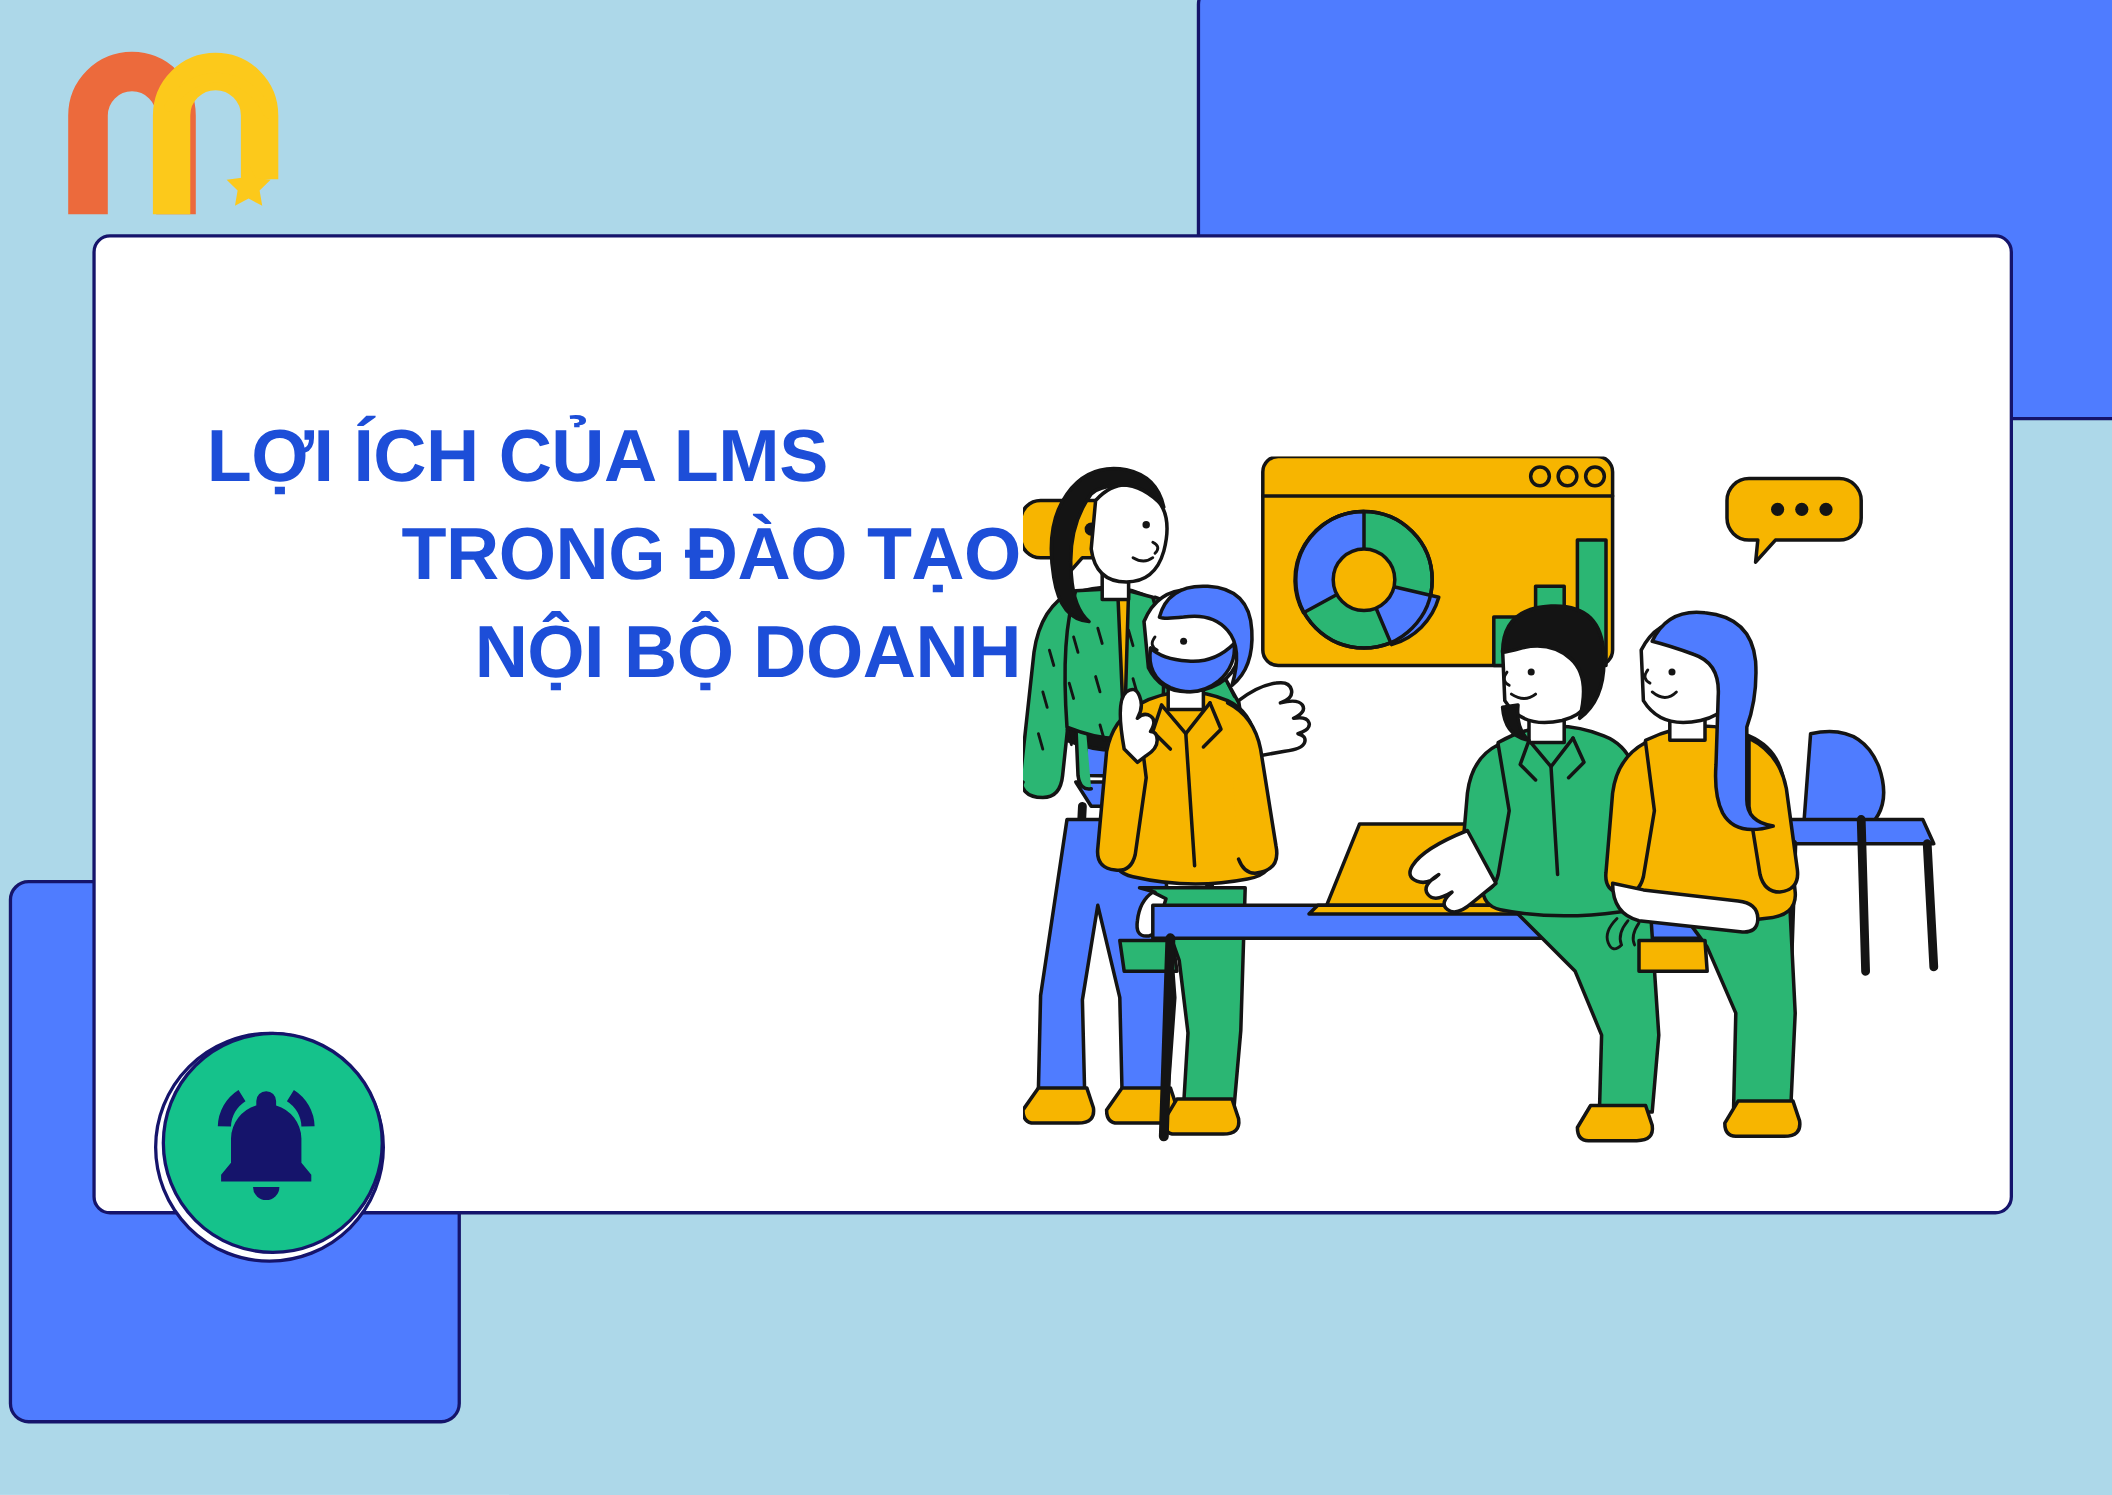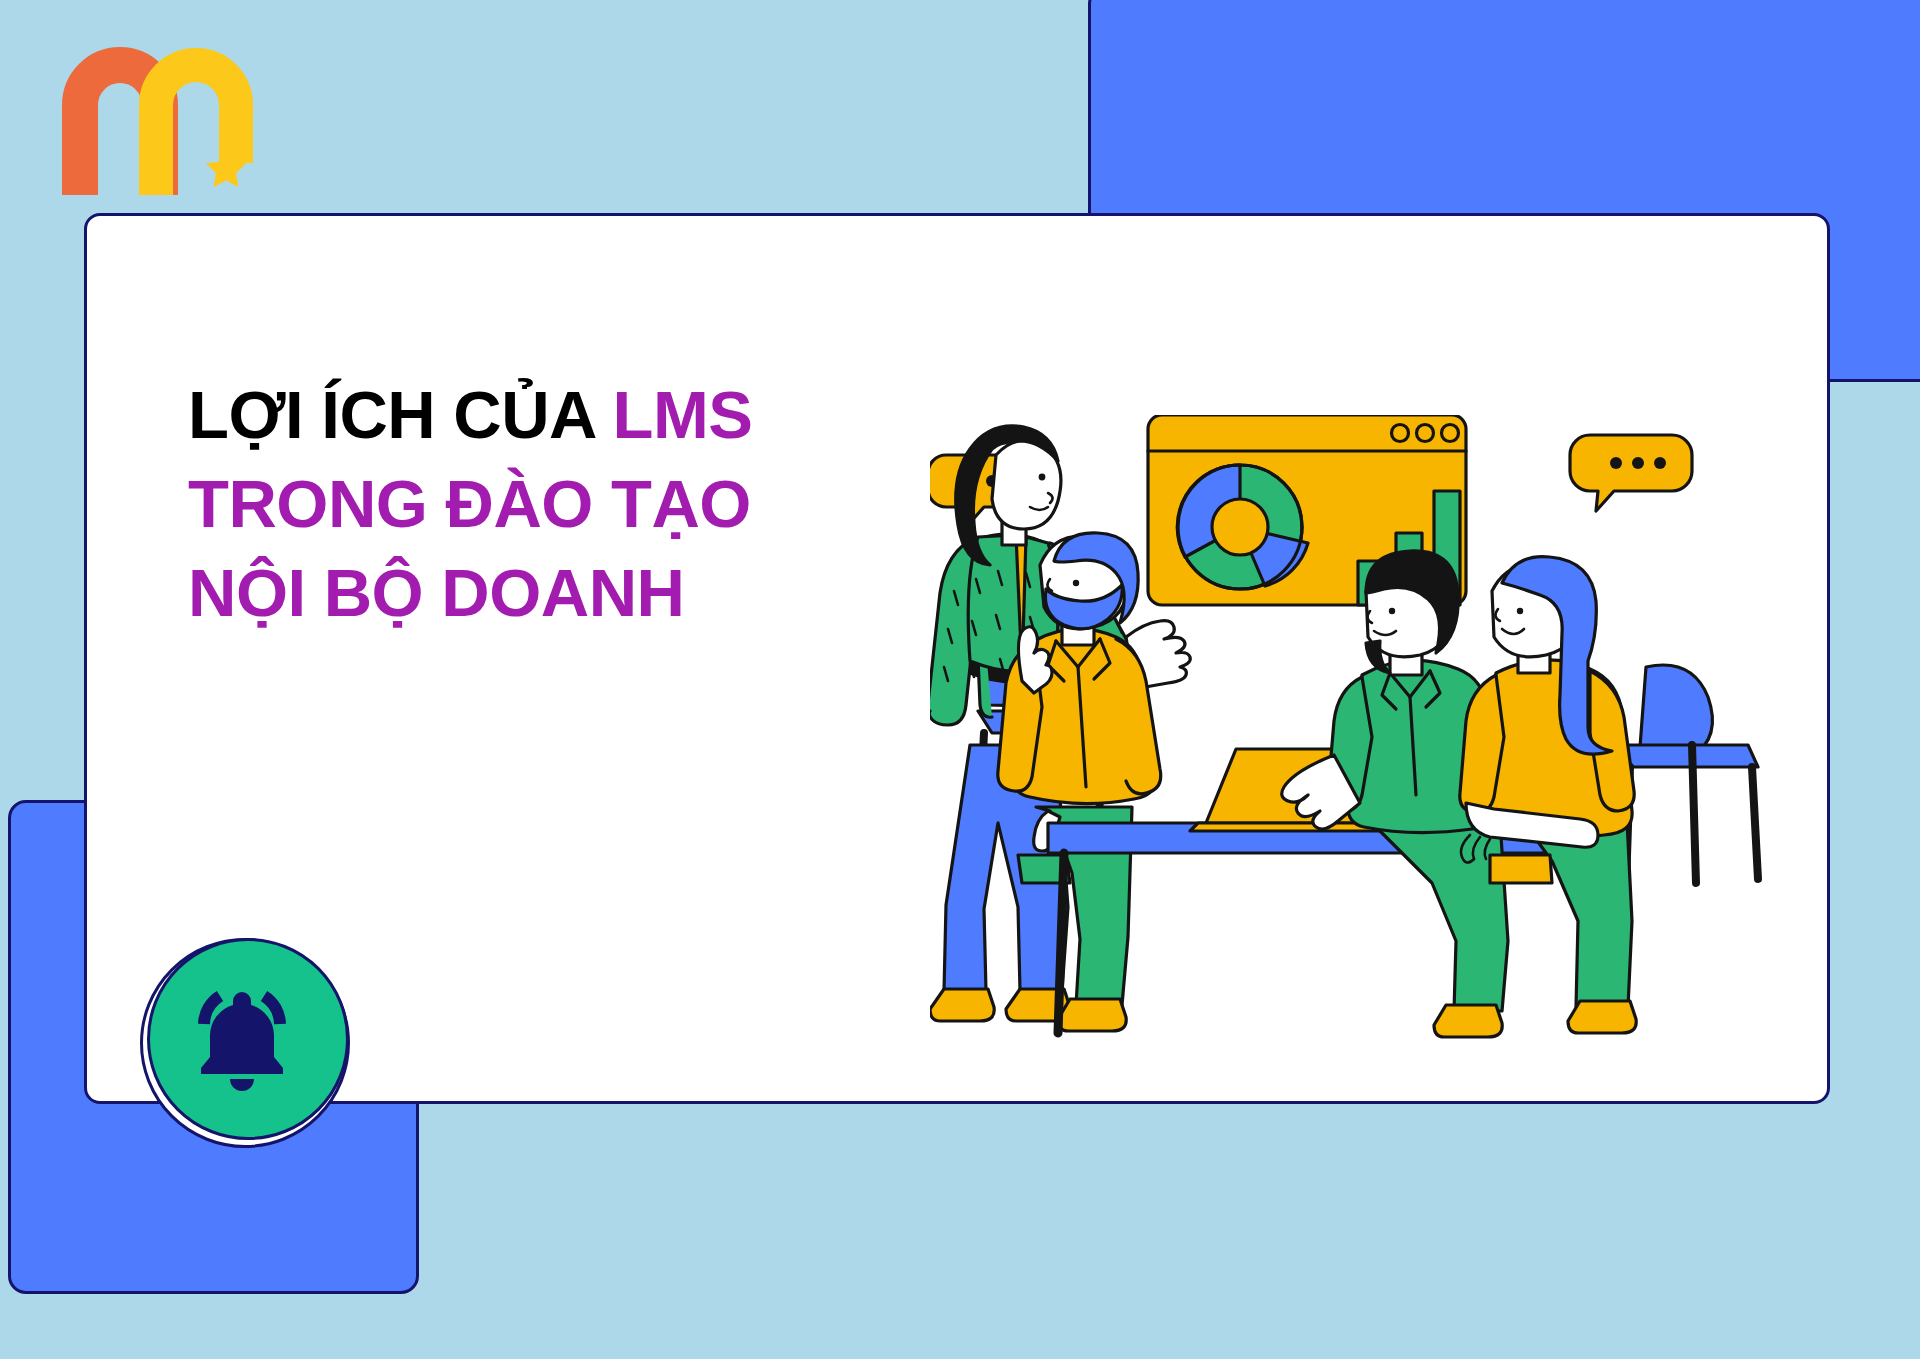--- a/index.html
+++ b/index.html
@@ -69,22 +69,22 @@
     top: 370px;
     width: 740px;
   }
   .title-line {
     font-size: 67px;
     font-weight: 700;
     line-height: 1.33;
     letter-spacing: -0.5px;
     white-space: nowrap;
   }
-  .t-black { color: #000000; }
-  .t-orange { color: #a21caf; }
+  .t-black { color: #1d4ed8; }
+  .t-orange { color: #1d4ed8; text-align: right; }
 
   
   .bell-badge {
     position: absolute;
     left: 140px;
     top: 938px;
     width: 210px;
     height: 210px;
   }
   .bell-ring {

